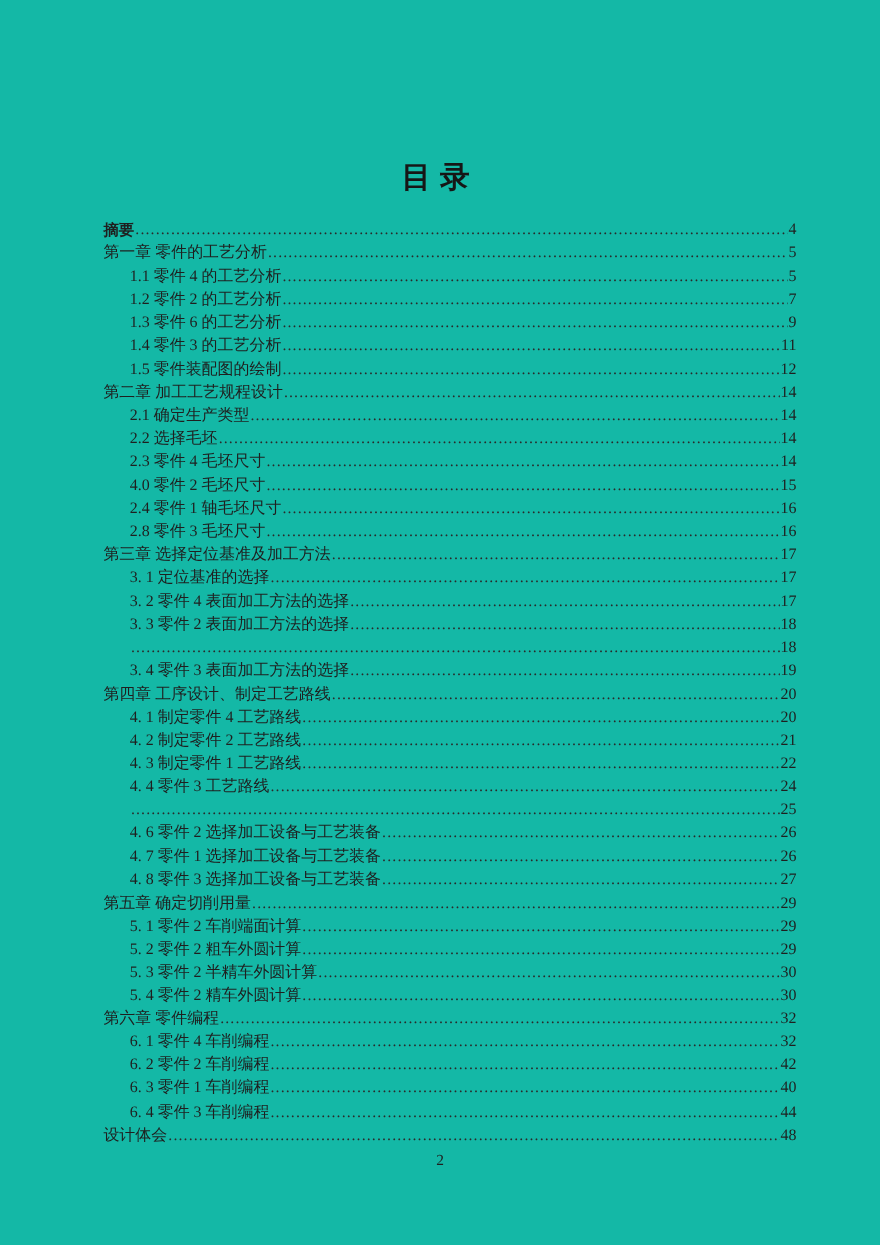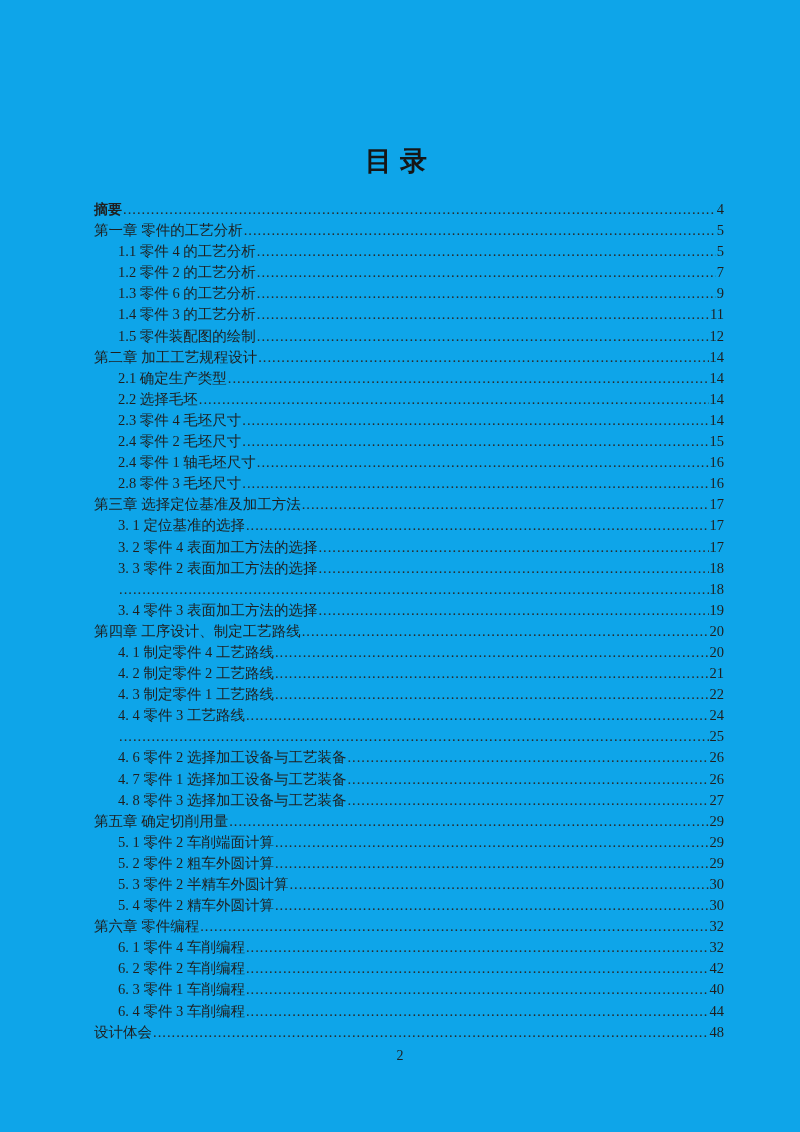--- a/index.html
+++ b/index.html
@@ -6,21 +6,21 @@
   body {
     width: 800px; height: 1132px;
     background: #ffffff;
     font-family: "Liberation Serif", serif;
     color: #1f1f1f;
   }
   .page {
     position: relative;
     width: 800px; height: 1132px;
     overflow: hidden;
-    background: #0ea5e9;
+    background: #14b8a6;
   }
   .doc-title {
     position: absolute;
     top: 143px; left: 0; width: 800px;
     text-align: center;
     font-family: "Liberation Sans", sans-serif;
     font-weight: bold;
     font-size: 27px;
     letter-spacing: 8px;
     color: #161616;
@@ -118,21 +118,21 @@
     <span class="lbl">2.2 选择毛坯</span>
     <span class="dots">................................................................................................................................................................................................................................................................................................................................................................................................................</span>
     <span class="pg">14</span>
   </div>
       <div class="toc-row l1">
     <span class="lbl">2.3 零件 4 毛坯尺寸</span>
     <span class="dots">................................................................................................................................................................................................................................................................................................................................................................................................................</span>
     <span class="pg">14</span>
   </div>
       <div class="toc-row l1">
-    <span class="lbl">2.4 零件 2 毛坯尺寸</span>
+    <span class="lbl">4.0 零件 2 毛坯尺寸</span>
     <span class="dots">................................................................................................................................................................................................................................................................................................................................................................................................................</span>
     <span class="pg">15</span>
   </div>
       <div class="toc-row l1">
     <span class="lbl">2.4 零件 1 轴毛坯尺寸</span>
     <span class="dots">................................................................................................................................................................................................................................................................................................................................................................................................................</span>
     <span class="pg">16</span>
   </div>
       <div class="toc-row l1">
     <span class="lbl">2.8 零件 3 毛坯尺寸</span>

